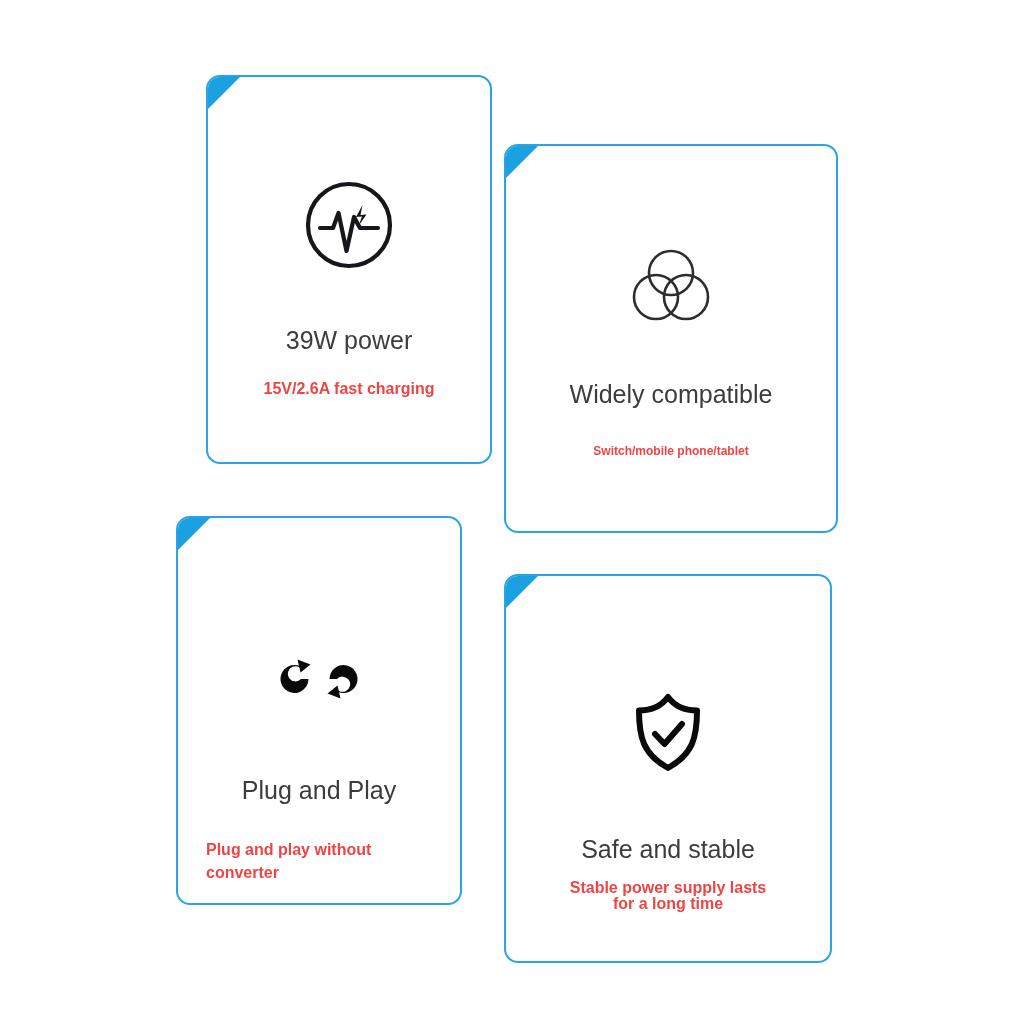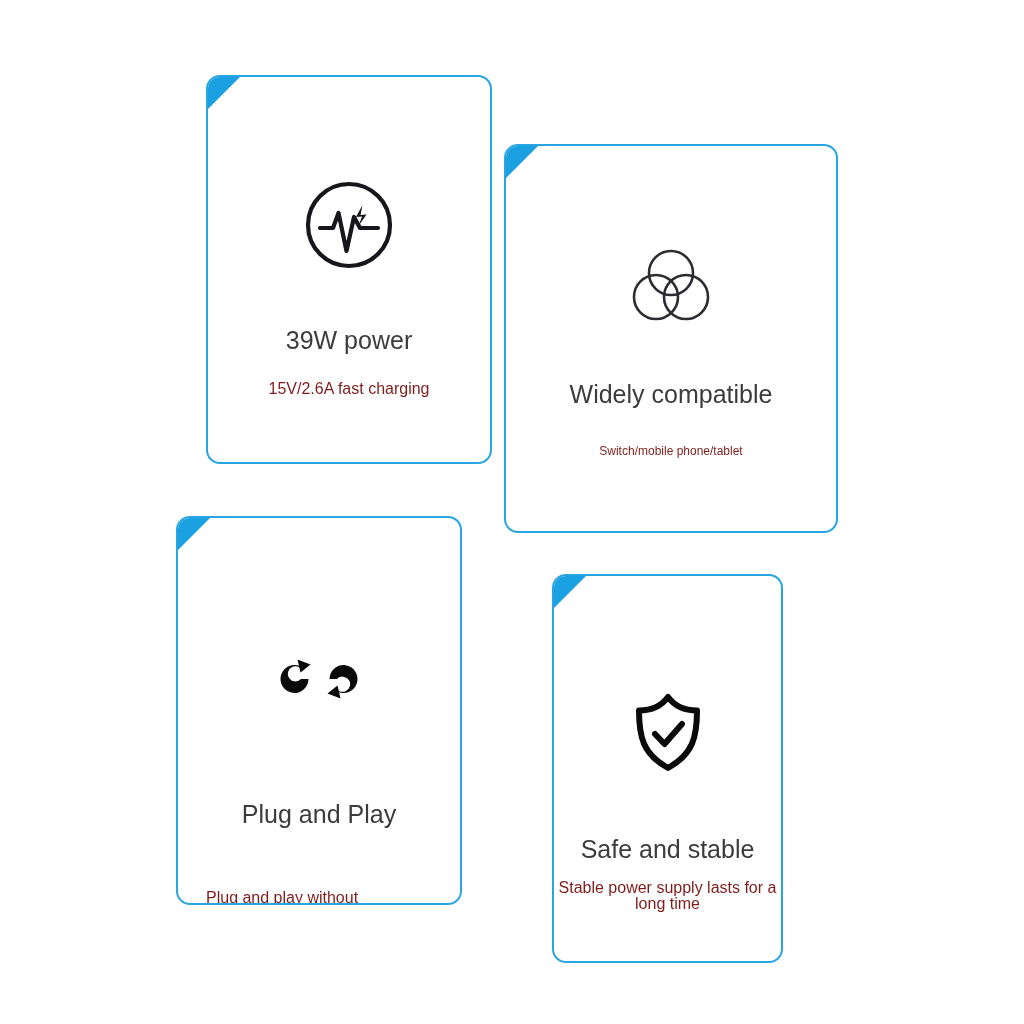--- a/index.html
+++ b/index.html
@@ -59,22 +59,22 @@
   }
 
   .card-title {
     color: #3c3c3c;
     font-weight: 400;
     text-align: center;
     white-space: nowrap;
   }
 
   .card-subtitle {
-    color: #7f1d1d;
-    font-weight: 400;
+    color: #ef4444;
+    font-weight: 700;
   }
 
   
   #card-power {
     left: 176px;
     top: 75px;
     width: 286px;
     height: 389px;
     margin-left: 30px;
   }
@@ -93,40 +93,39 @@
   #card-compatible .card-title    { margin-top: 53px; font-size: 25px; }
   #card-compatible .card-subtitle { margin-top: 35px; font-size: 12px; text-align: left; }
 
   
   #card-plugplay {
     left: 176px;
     top: 516px;
     width: 286px;
     height: 389px;
   }
-  #card-plugplay .card-inner   { align-items: center; gap: 24px; }
+  #card-plugplay .card-inner   { align-items: center; }
   #card-plugplay .card-icon    { margin-top: 131px; }
   #card-plugplay .card-title   { margin-top: 63px; font-size: 25px; }
   #card-plugplay .card-subtitle {
     margin-top: 34px;
     font-size: 16px;
     align-self: flex-start;
     margin-left: 28px;
     width: 195px;
     line-height: 1.42;
     text-align: left;
   }
 
   
   #card-safe {
     left: 504px;
     top: 574px;
-    width: 231px;
-    height: 389px;
-    margin-left: 48px;
+    width: 328px;
+    height: 389px;
   }
   #card-safe .card-icon    { margin-top: 116px; }
   #card-safe .card-title   { margin-top: 57px; font-size: 25px; }
   #card-safe .card-subtitle {
     margin-top: 16px;
     font-size: 16px;
     width: 218px;
     line-height: 1.02;
     text-align: center;
   }

